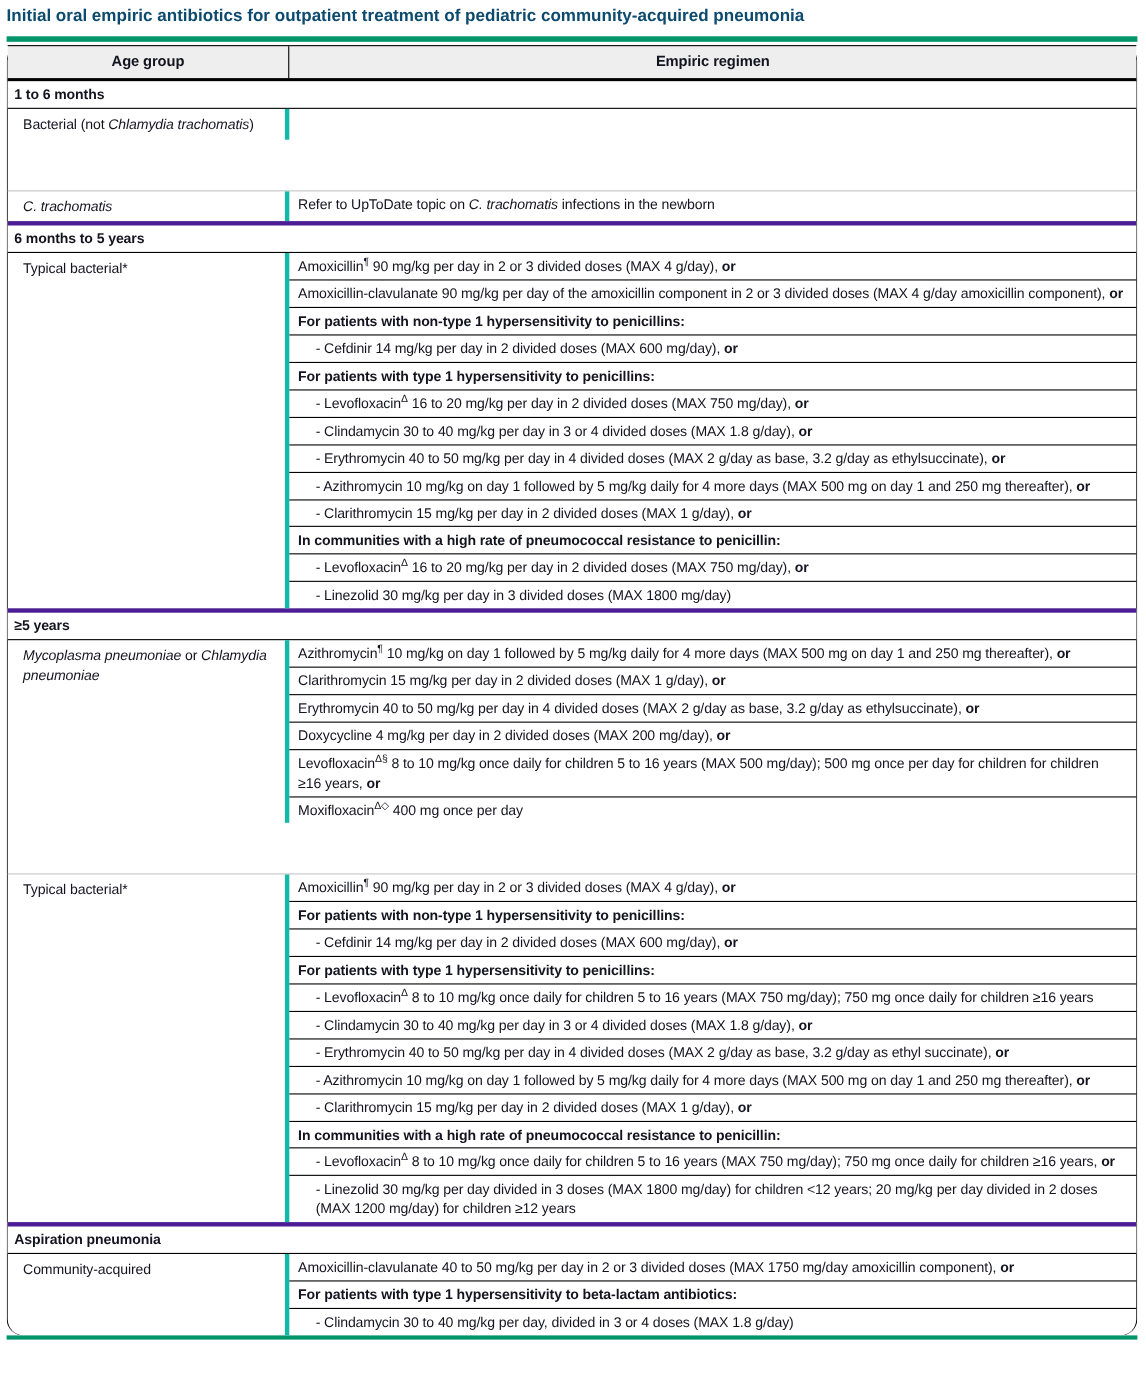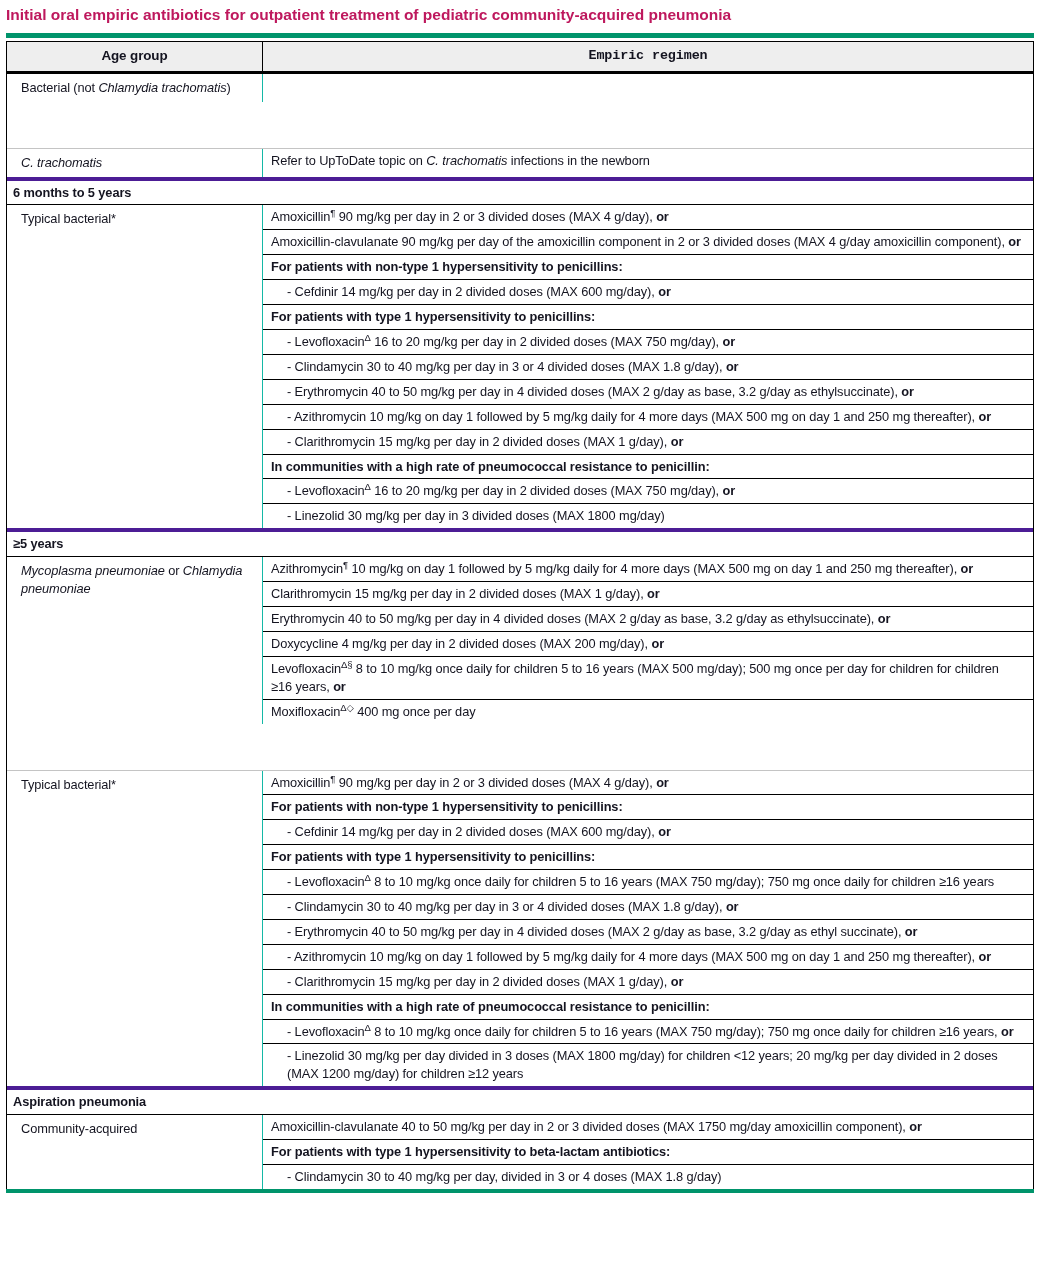--- a/index.html
+++ b/index.html
@@ -3,47 +3,47 @@
 <meta charset="utf-8">
 <style>
   html,body{margin:0;padding:0;background:#ffffff;}
   .page{
     width:1042px; box-sizing:border-box;
     padding:3px 8px 0 6px;
     font-family:"Liberation Sans", sans-serif;
     color:#141420;
   }
   .title{
-    font-size:15.5px; font-weight:bold; color:#be185d;
+    font-size:15.5px; font-weight:bold; color:#0c4a6e;
     margin:3px 0 9px 0; letter-spacing:0;
   }
   .green-bar{height:5px; background:#00946b;}
   .green-bar.top{margin-bottom:3px;}
   .green-bar.bottom{height:4px;}
   .tbl-core{
     border-left:1px solid #000; border-right:1px solid #000;
-    font-size:12.8px; line-height:1.4; letter-spacing:-0.1px;
+    font-size:12.8px; line-height:1.4; letter-spacing:-0.1px;border-radius:15px;
   }
   .thead{
     display:flex; background:#eeeeee;
     border-top:1px solid #000; border-bottom:3px solid #000;
   }
   .th{padding:5px 8px; text-align:center; font-weight:bold; font-size:13.4px;}
   .th.age{flex:0 0 256px; box-sizing:border-box; border-right:1px solid #000;}
-  .th.reg{flex:1;font-family:Liberation Mono, monospace;}
+  .th.reg{flex:1;}
   .section-row{
     border-top:4px solid #4c1d95; border-bottom:1px solid #000;
     padding:3px 8px 3px 6px; background:#fff;
   }
   #tbody .section-row:first-child{border-top:none;}
   .data-row{display:flex;}
   .data-row + .data-row{border-top:1px solid #c4c4c4;margin-top:46px;}
   .age-cell{
     flex:0 0 256px; box-sizing:border-box;
-    border-right:1px solid #14b8a6;
+    border-right:4px solid #14b8a6;
     padding:5px 10px 5px 14px;
   }
   .regimen-col{flex:1; display:flex; flex-direction:column;}
   .rcell{padding:3px 10px 3px 8px;}
   .rcell + .rcell{border-top:1px solid #000000;}
   .rcell.ind{padding-left:24px;}
   .b{font-weight:bold;}
   .i{font-style:italic;}
   sup{font-size:9.5px; line-height:0; vertical-align:super;}
 </style>
@@ -55,20 +55,21 @@
 
   <div>
     <div class="green-bar top"></div>
 
     <div class="tbl-core">
       <div class="thead">
         <div class="th age">Age group</div>
         <div class="th reg">Empiric regimen</div>
       </div>
       <div id="tbody">
+          <div class="section-row"><span class="b">1 to 6 months</span></div>
           <div class="data-row">
             <div class="age-cell"><span>Bacterial (not </span><span class="i">Chlamydia trachomatis</span><span>)</span></div>
           </div>
           <div class="data-row">
             <div class="age-cell"><span class="i">C. trachomatis</span></div>
             <div class="regimen-col">
               <div class="rcell"><span>Refer to UpToDate topic on </span><span class="i">C. trachomatis</span><span> infections in the newborn</span></div>
             </div>
           </div>
           <div class="section-row"><span class="b">6 months to 5 years</span></div>

